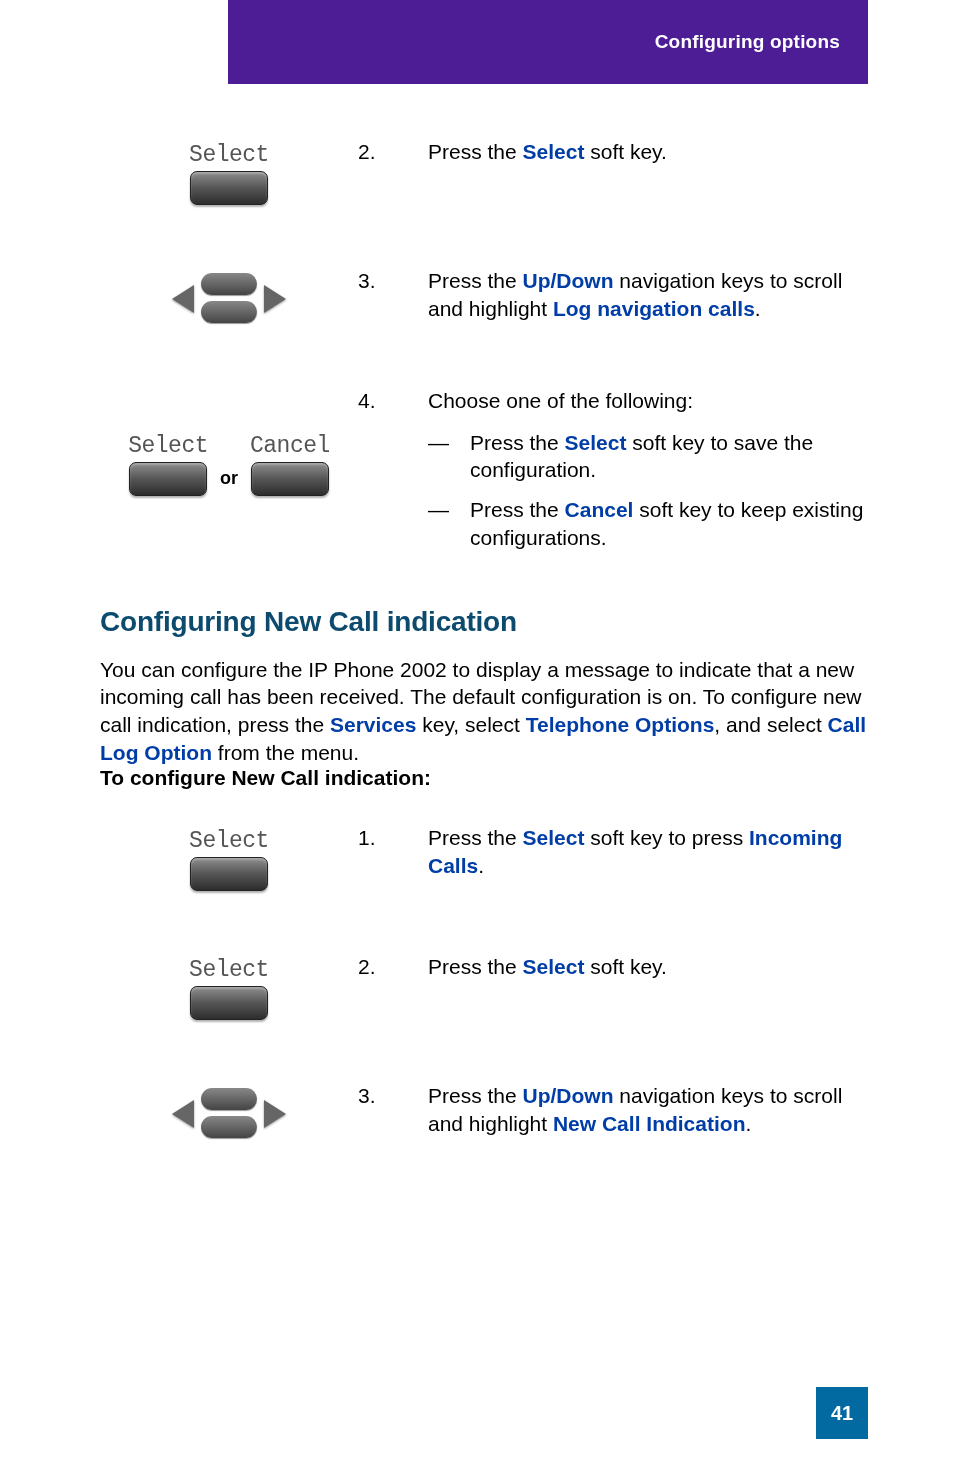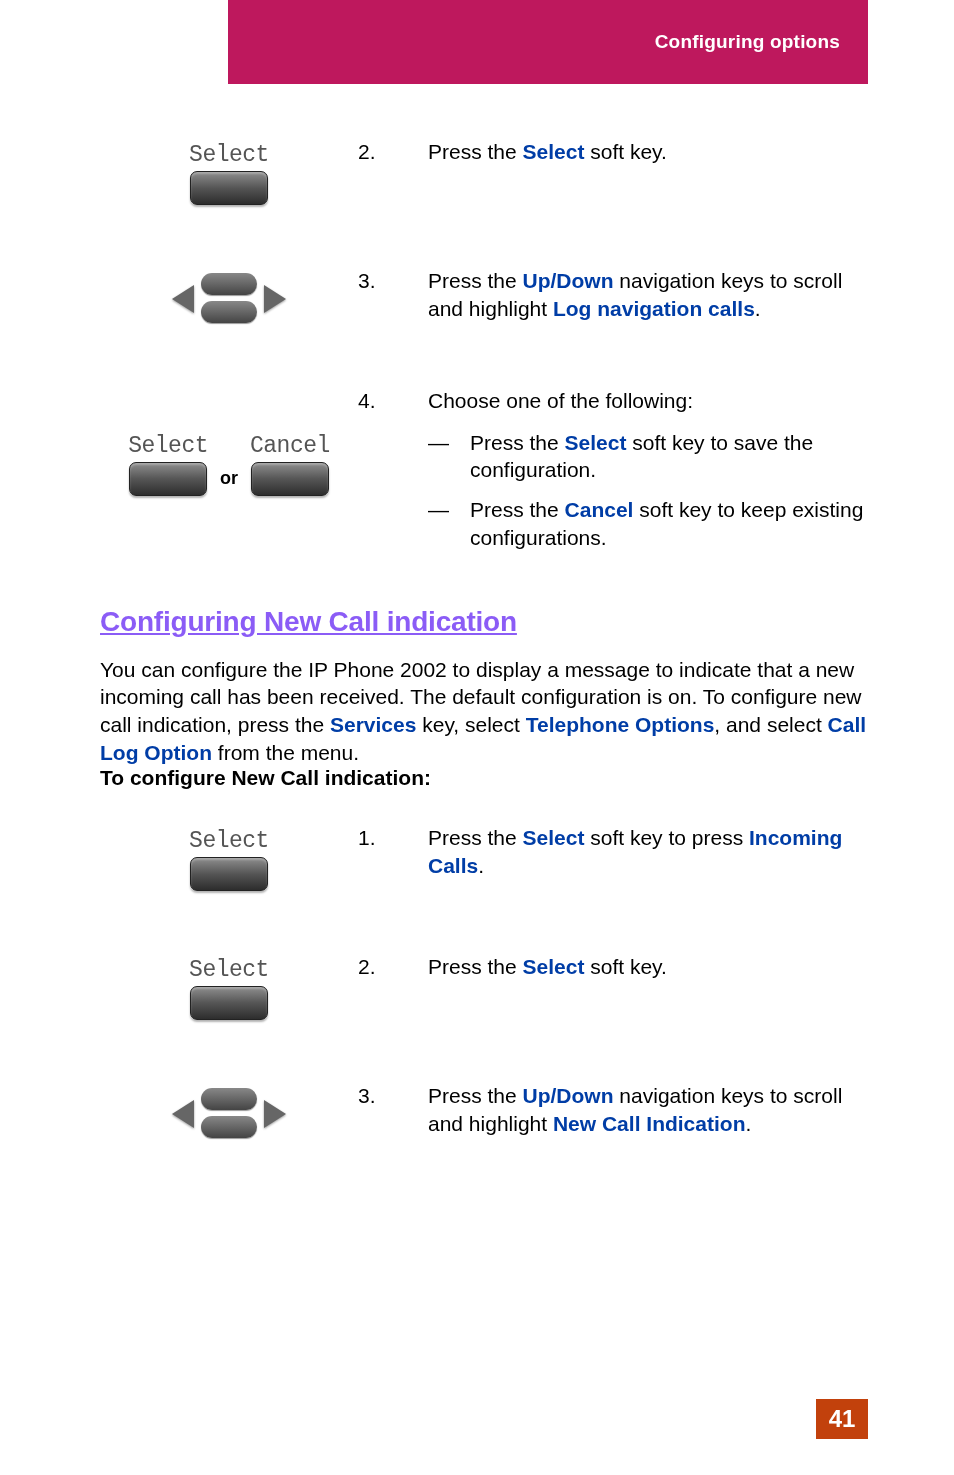--- a/index.html
+++ b/index.html
@@ -10,21 +10,21 @@
     font-family: Arial, Helvetica, sans-serif;
     color: #000;
     position: relative;
   }
   .header-bar {
     position: absolute;
     top: 0;
     left: 228px;
     width: 640px;
     height: 84px;
-    background: #be185d;
+    background: #4c1d95;
     display: flex;
     align-items: center;
     justify-content: flex-end;
     padding-right: 28px;
   }
   .header-bar span {
     color: #fff;
     font-weight: bold;
     font-size: 19px;
     letter-spacing: 0.2px;
@@ -130,48 +130,47 @@
     width: 56px;
     height: 22px;
     border-radius: 11px;
     background: linear-gradient(180deg,#888 0%,#444 100%);
     box-shadow: 0 1px 1px rgba(0,0,0,0.4);
   }
   .nav-pill.top { top: 2px; }
   .nav-pill.bot { bottom: 2px; }
 
   .section-title {
-    color: #8b5cf6;
+    color: #0c4a6e;
     font-weight: bold;
     font-size: 28px;
     margin-top: 10px;
     margin-bottom: 18px;
     letter-spacing: -0.2px;
-    text-decoration: underline;
   }
   .body-para {
     font-size: 21px;
     line-height: 1.32;
   }
   .sub-heading {
     font-size: 21px;
     font-weight: bold;
     margin-bottom: 34px;
   }
 
   .page-num {
     position: absolute;
     right: 86px;
     bottom: 36px;
     width: 52px;
-    height: 40px;
-    background: #c2410c;
+    height: 52px;
+    background: #0369a1;
     color: #fff;
     font-weight: bold;
-    font-size: 24px;
+    font-size: 20px;
     display: flex;
     align-items: center;
     justify-content: center;
   }
 </style>
 </head>
 <body>
 
 <div class="header-bar">
   <span>Configuring options</span>

